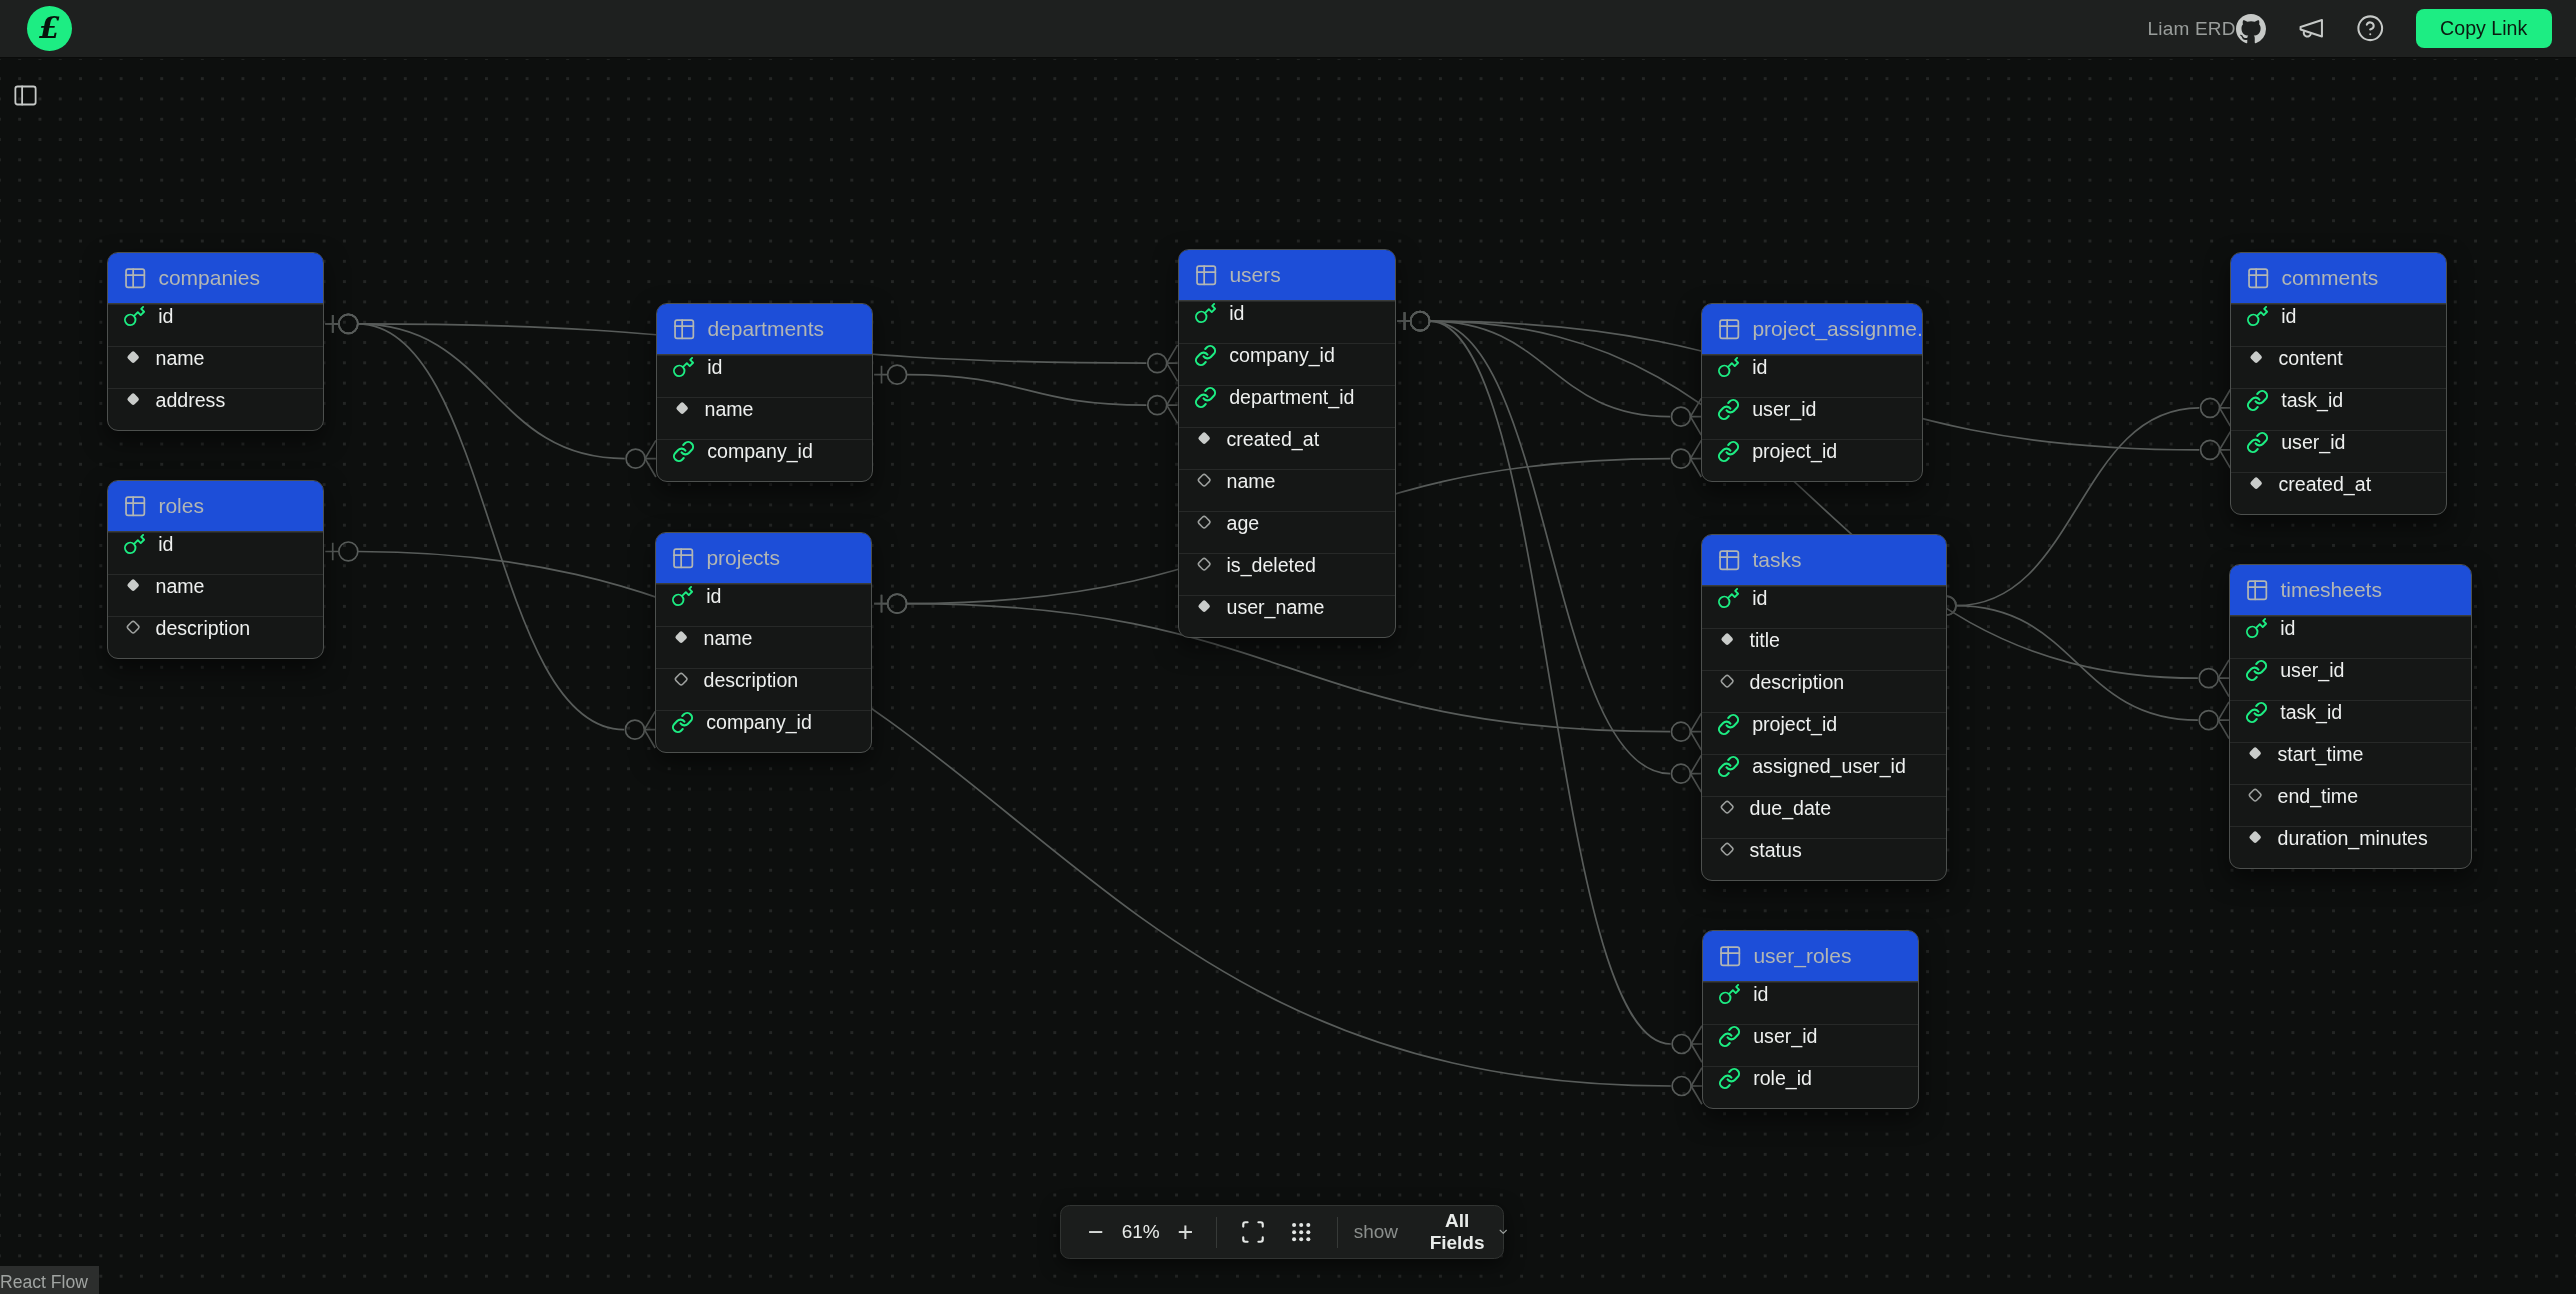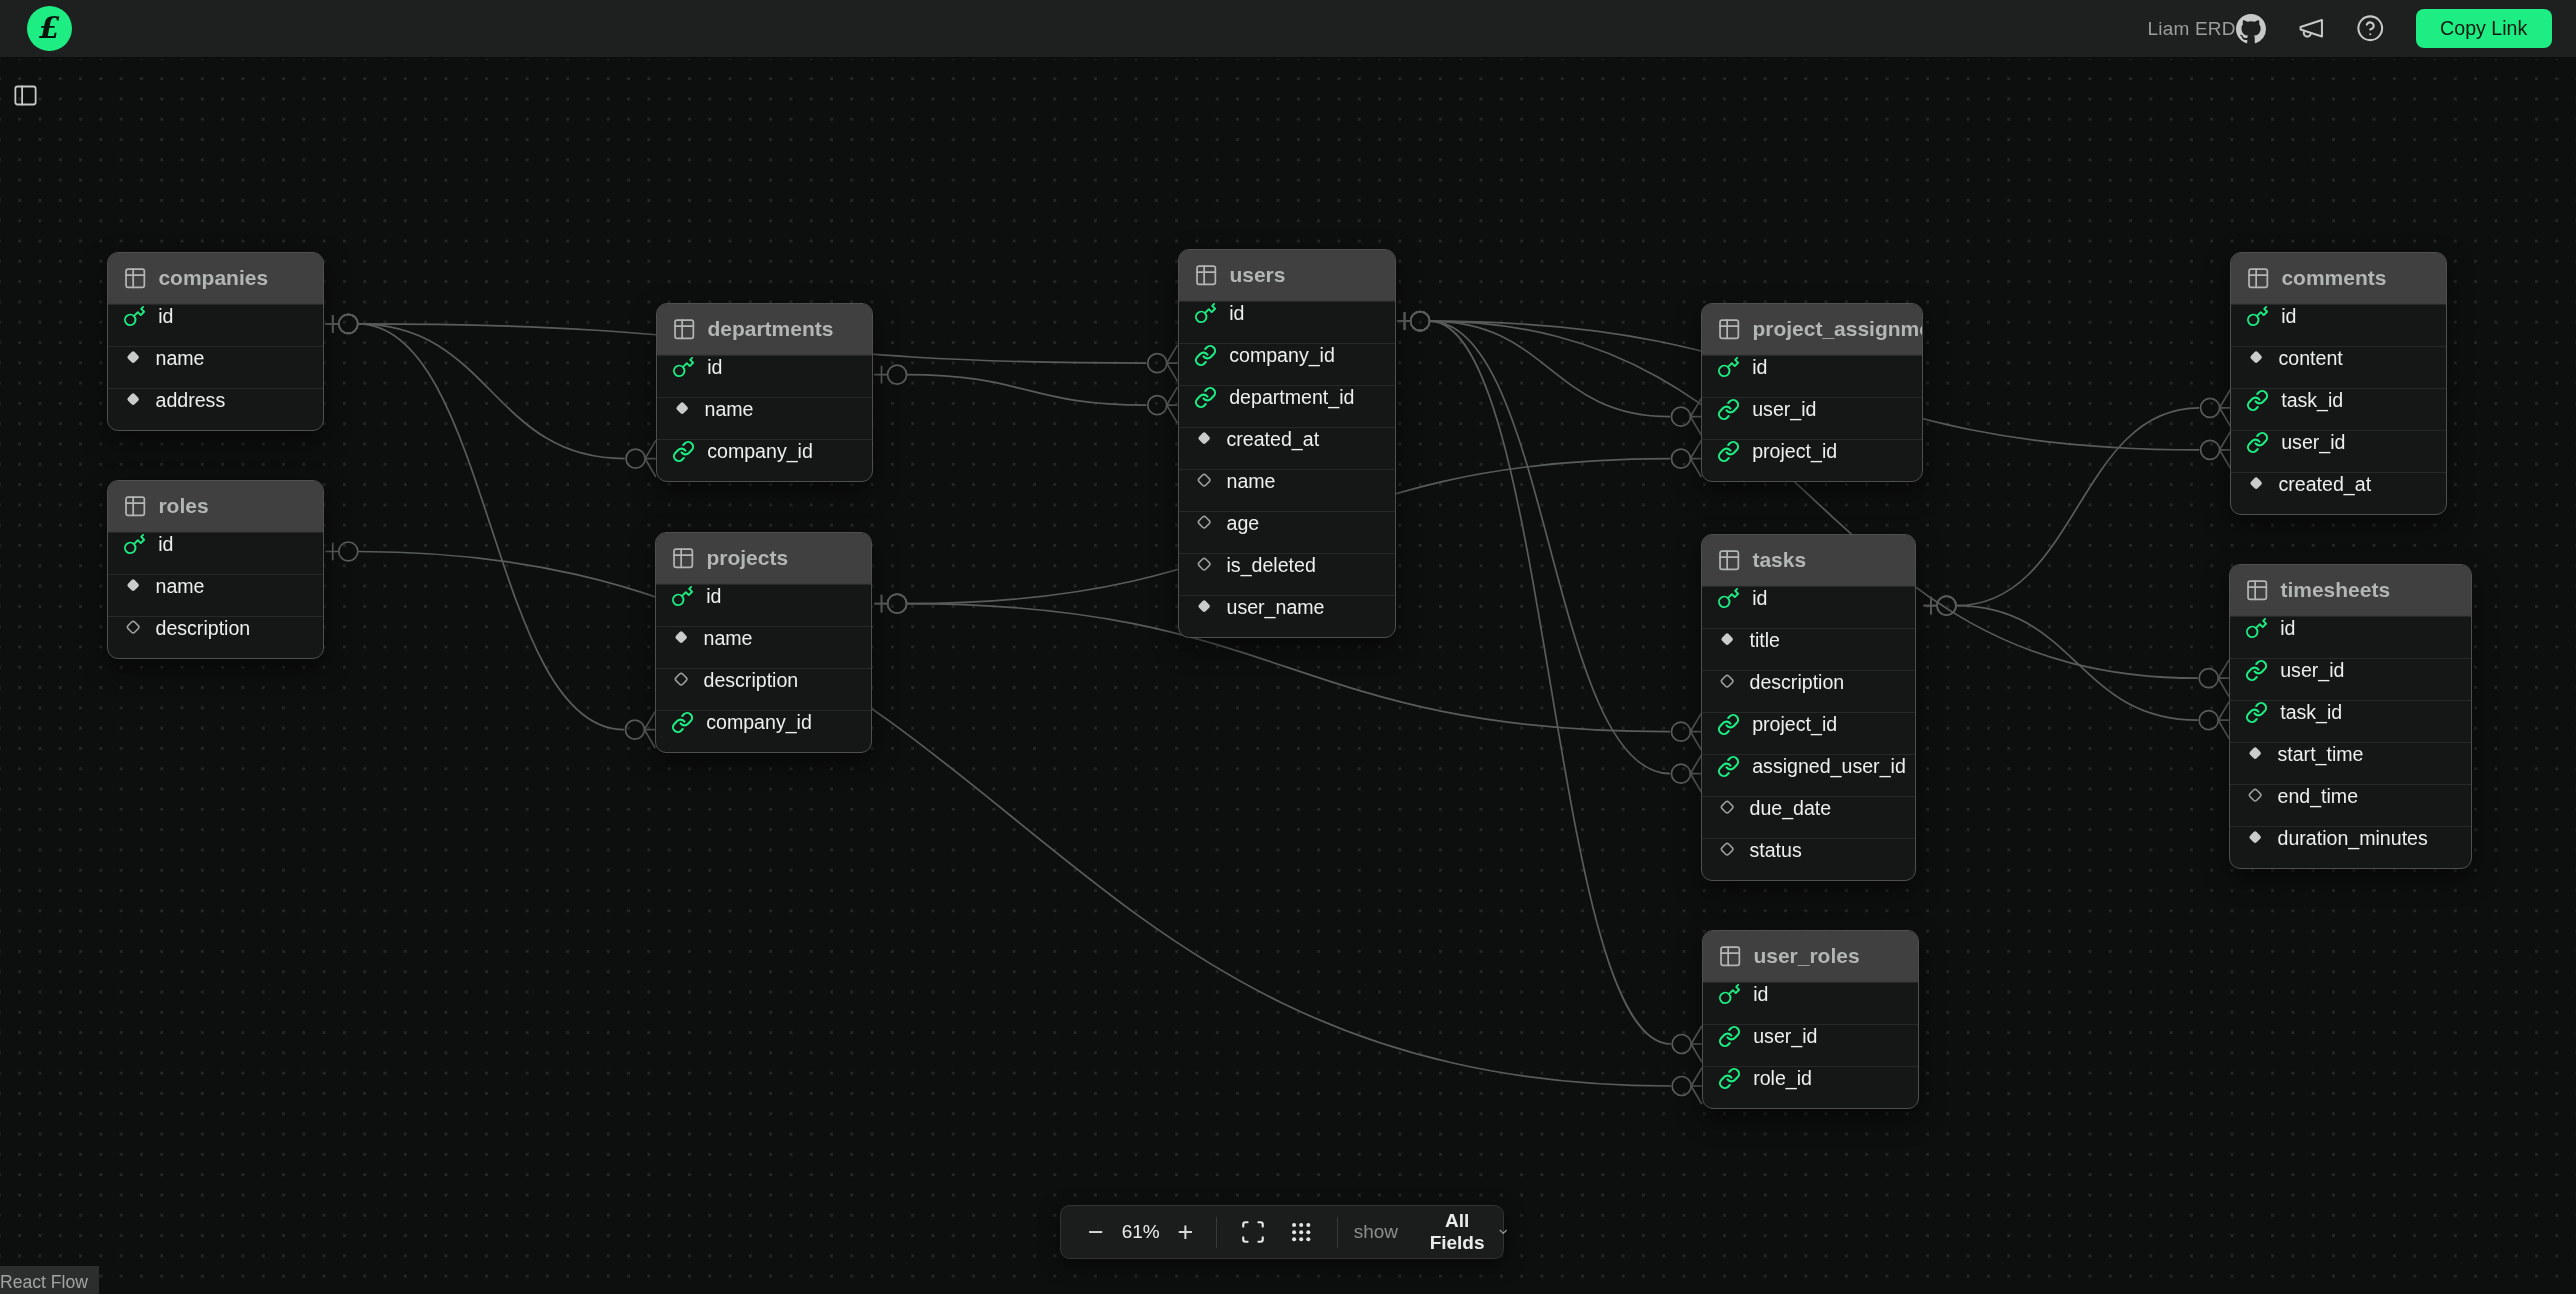--- a/index.html
+++ b/index.html
@@ -43,23 +43,23 @@
     position:absolute; left:9.5px; top:81px; width:31px; height:28.5px;
     background:none; border:none; cursor:pointer; z-index:20;
     display:flex; align-items:center; justify-content:center;
   }
   
   .table-card {
     position:absolute; z-index:10; border:1px solid #4d504e; border-radius:11px;
     background:#151716; box-shadow:0 9.5px 23px rgba(0,0,0,.5); cursor:grab;
   }
   .t-head {
-    height:51px; background:#404040; border-bottom:0.7px solid #3a3d3b;
+    height:51px; background:#1d4ed8; border-bottom:0.7px solid #3a3d3b;
     border-radius:9.5px 9.5px 0 0; display:flex; align-items:center;
-    gap:11px; padding:0 15px; color:#b2b6b4; font-size:21px; font-weight:700;
+    gap:11px; padding:0 15px; color:#b2b6b4; font-size:21px; font-weight:400;
     white-space:nowrap; overflow:hidden;
   }
   .t-row {
     height:42px; display:flex; gap:12.2px; padding:0 15px;
     color:#eef0ef; font-size:19.6px; border-top:0.7px solid rgba(255,255,255,.08);
     white-space:nowrap;
   }
   .t-row:first-of-type { border-top:none; }
   .t-row:last-of-type { border-radius:0 0 9.5px 9.5px; }
   .f-icon { flex:none; display:flex; }
@@ -454,21 +454,21 @@
         <div class="t-row">
           <span class="f-icon">
             <svg width="23" height="23" viewBox="0 0 24 24" fill="none" stroke="#1ded83" stroke-width="2.2" stroke-linecap="round" stroke-linejoin="round">
               <path d="M10 13a5 5 0 0 0 7.54.54l3-3a5 5 0 0 0-7.07-7.07l-1.72 1.71"></path>
               <path d="M14 11a5 5 0 0 0-7.54-.54l-3 3a5 5 0 0 0 7.07 7.07l1.71-1.71"></path>
             </svg>
           </span>
           <span>project_id</span>
         </div>
       </div>
-      <div class="table-card" style="left: 1701px; top: 534px; width: 215px;">
+      <div class="table-card" style="left: 1701px; top: 534px; width: 246px;">
         <div class="t-head">
           <span class="f-icon">
             <svg width="24.4" height="24.4" viewBox="0 0 24 24" fill="none" stroke="#b2b6b4" stroke-width="1.7" stroke-linecap="round" stroke-linejoin="round">
               <rect x="3" y="3" width="18" height="18" rx="2"></rect>
               <line x1="3" y1="9" x2="21" y2="9"></line>
               <line x1="10" y1="3" x2="10" y2="21"></line>
             </svg>
           </span>
           <span>tasks</span>
         </div>

